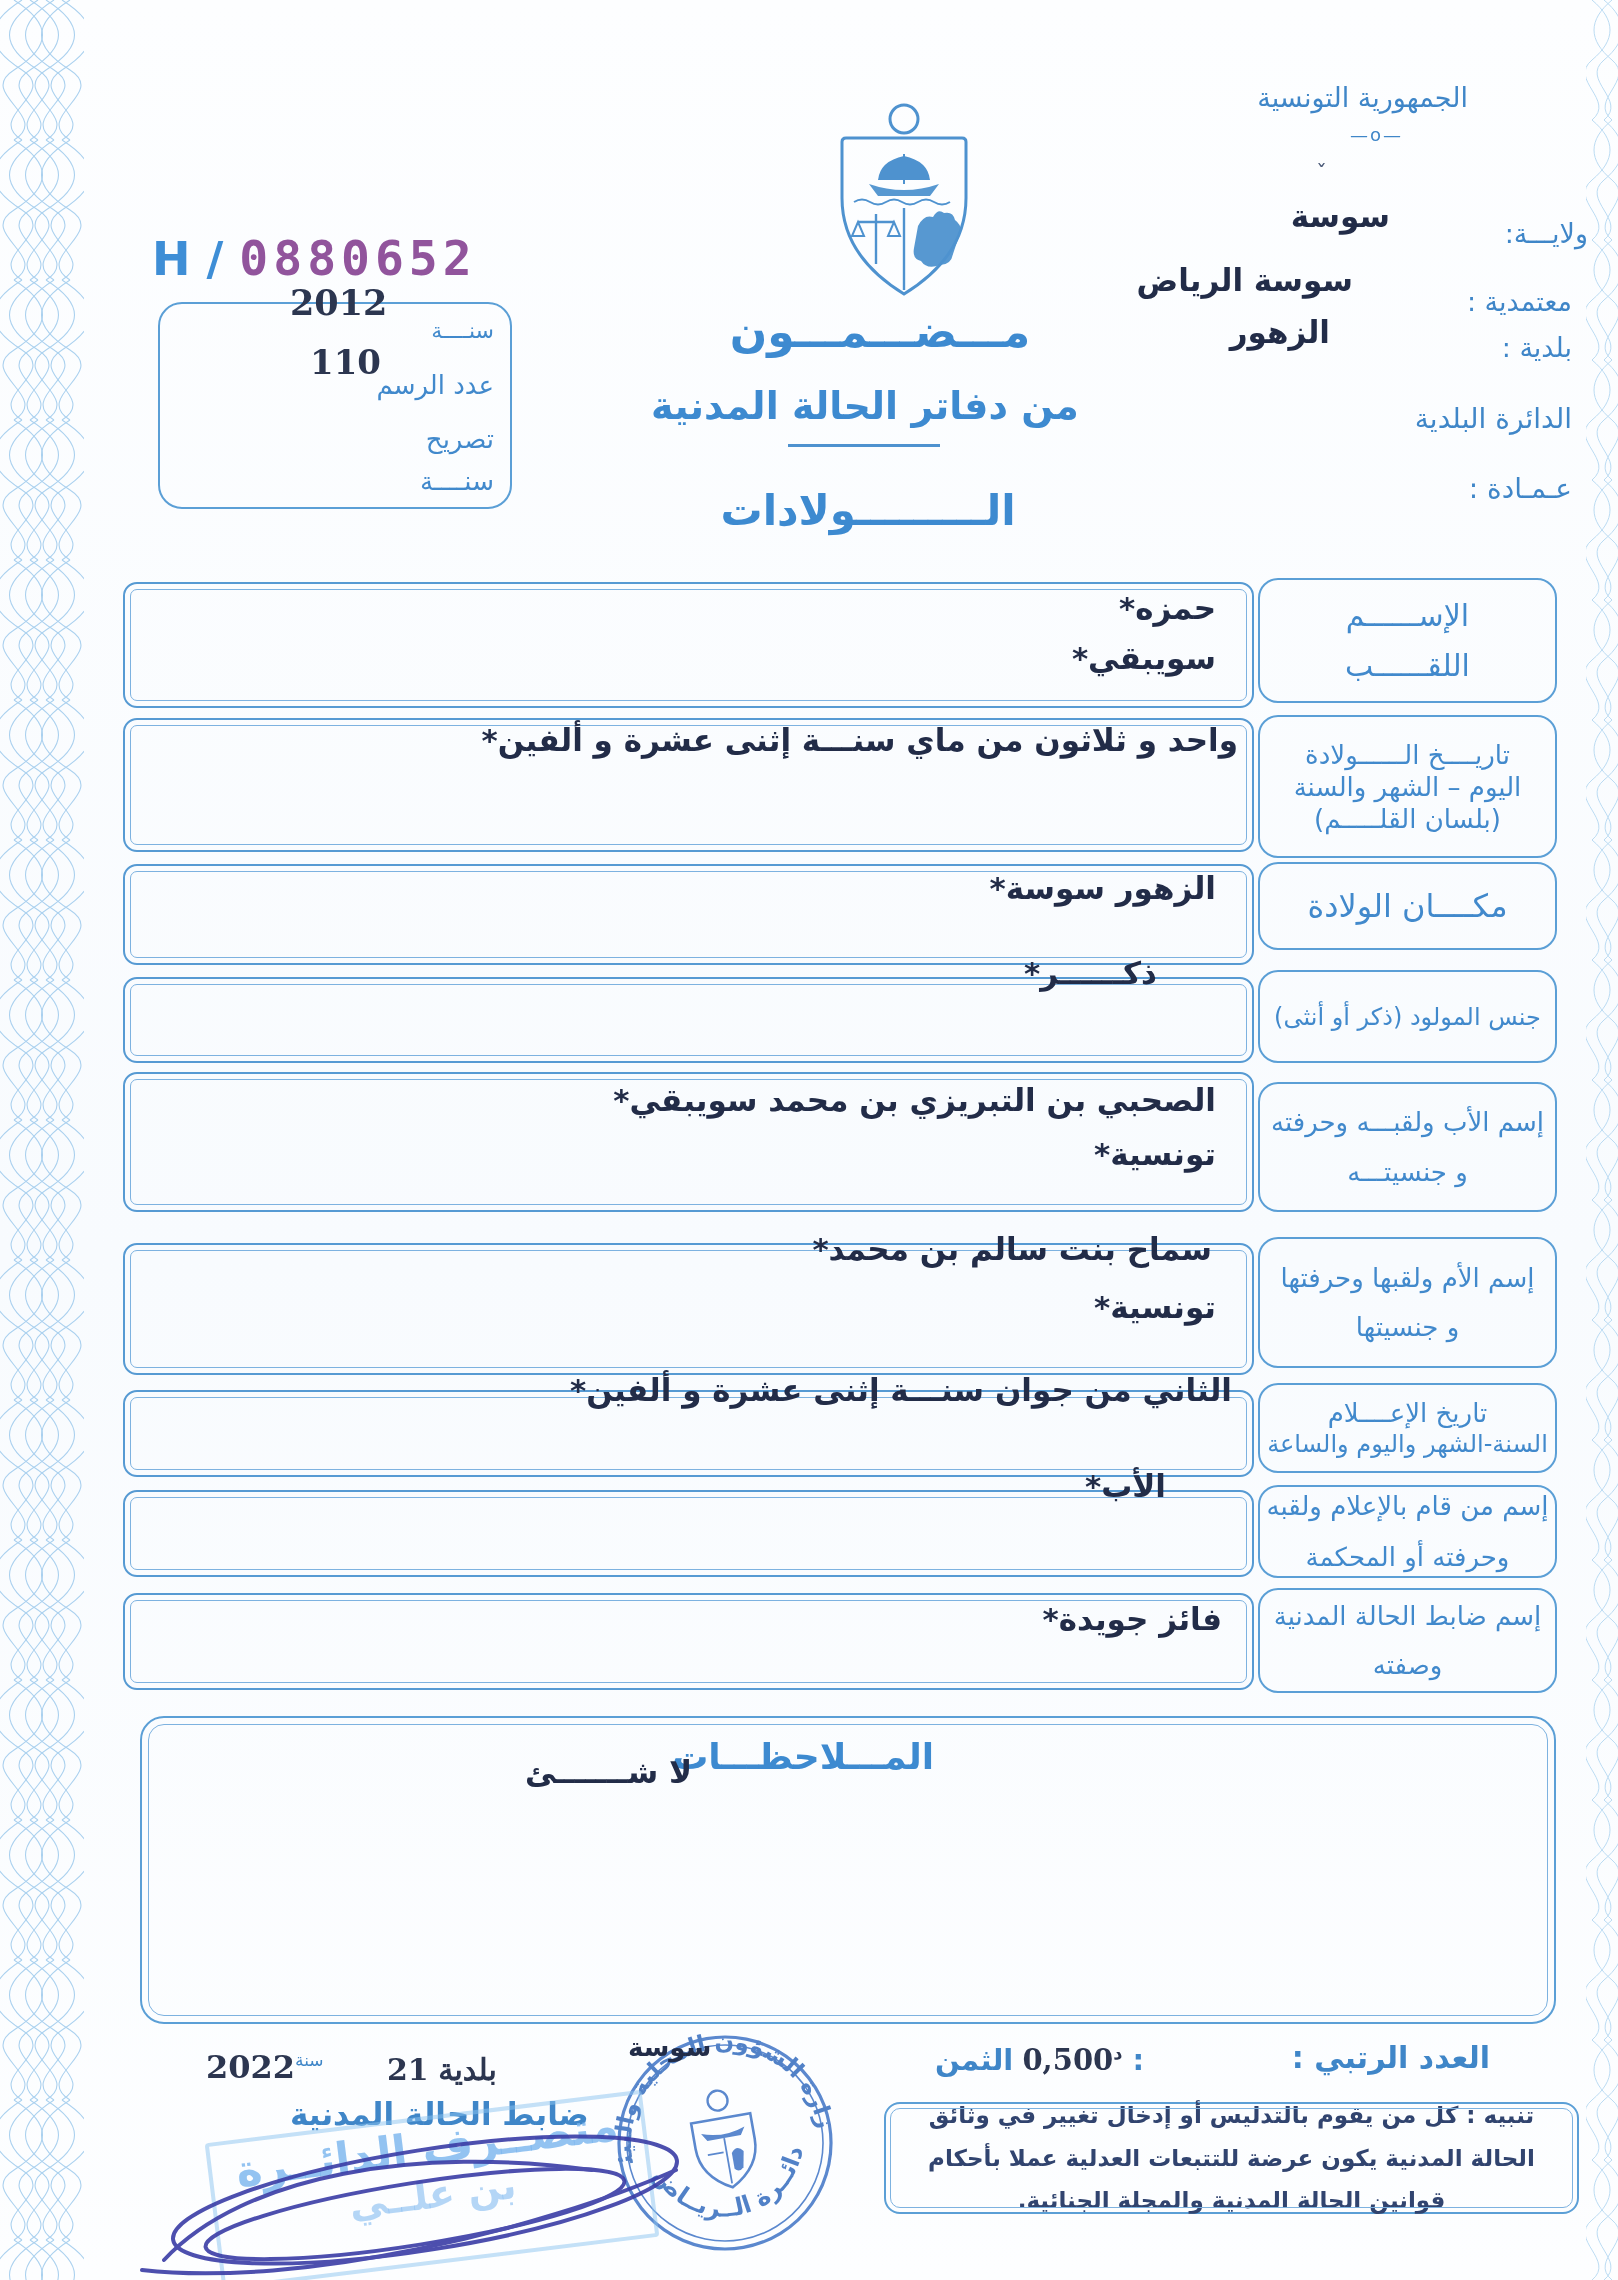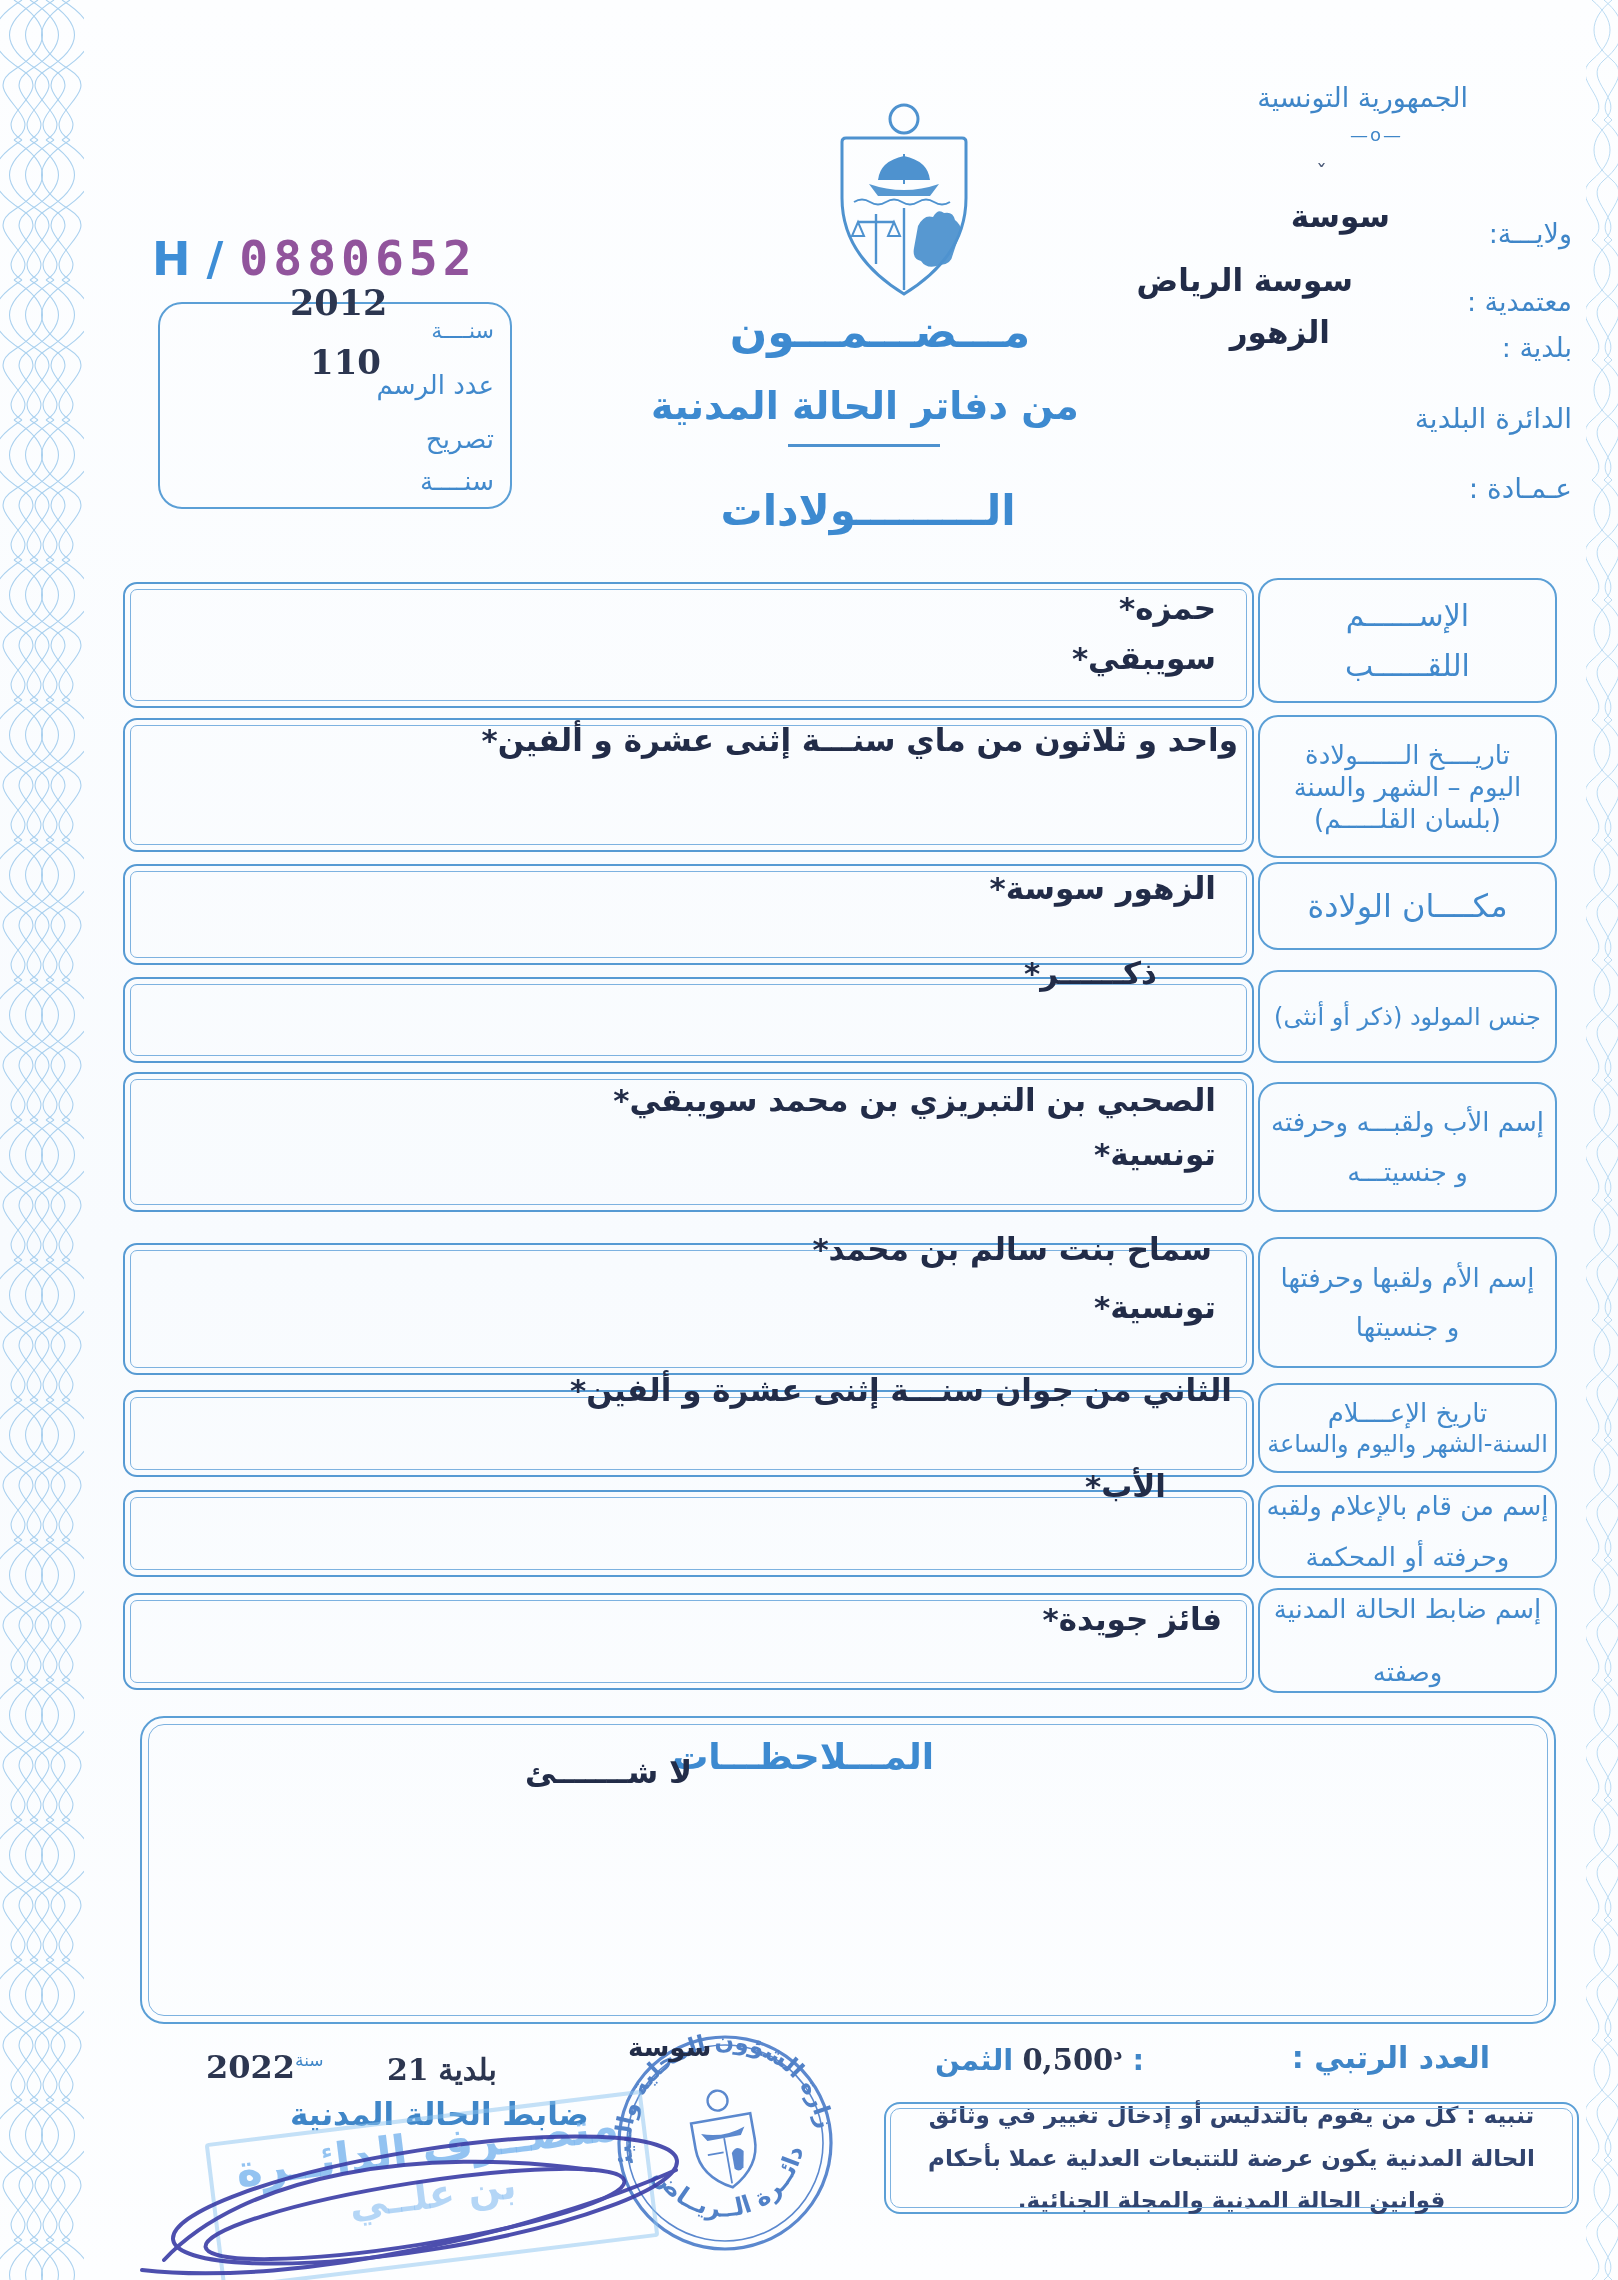--- a/index.html
+++ b/index.html
@@ -95,21 +95,21 @@
 
   <div class="abs" style="left:158px;top:302px;width:350px;height:203px;border:2.5px solid #5b9fd6;border-radius:24px">
     <div class="regline" style="right:16px;top:14px;font-size:22px">سنــــة</div>
     <div class="abs serif" style="left:130px;top:-22px;font-size:35px;font-weight:bold;color:#2c3650">2012</div>
     <div class="regline" style="right:16px;top:66px;font-size:26px">عدد الرسم</div>
     <div class="abs serif" style="left:150px;top:38px;font-size:34px;font-weight:bold;color:#2c3650">110</div>
     <div class="regline" style="right:16px;top:120px;font-size:26px">تصريح</div>
     <div class="regline" style="right:16px;top:162px;font-size:26px">سنــــة</div>
   </div>
 
-  <div class="abs rtl nowrap blue" style="right:46px;top:218px;font-size:27px">ولايـــة:</div>
+  <div class="abs rtl nowrap blue" style="right:30px;top:218px;font-size:27px">ولايـــة:</div>
   <div class="abs rtl nowrap val" style="right:228px;top:198px;font-size:31px">سوسة</div>
   <div class="abs rtl nowrap blue" style="right:46px;top:286px;font-size:27px">معتمدية :</div>
   <div class="abs rtl nowrap val" style="right:265px;top:262px;font-size:31px">سوسة الرياض</div>
   <div class="abs rtl nowrap blue" style="right:46px;top:332px;font-size:27px">بلدية :</div>
   <div class="abs rtl nowrap val" style="right:288px;top:314px;font-size:31px">الزهور</div>
   <div class="abs rtl nowrap blue" style="right:46px;top:402px;font-size:28px">الدائرة البلدية</div>
   <div class="abs rtl nowrap blue" style="right:46px;top:472px;font-size:28px">عـمـادة :</div>
 
   <div class="abs rtl nowrap" style="left:0;top:306px;width:1760px;text-align:center;font-size:44px;font-weight:bold;color:#3d8ad0">مـــضـــمـــون</div>
   <div class="abs rtl nowrap" style="left:0;top:384px;width:1730px;text-align:center;font-size:38px;font-weight:bold;color:#3d8ad0">من دفاتر الحالة المدنية</div>
@@ -178,21 +178,21 @@
     <div class="vline" style="top:-24px;right:86px">الأب*</div>
   </div>
   <div class="lbox" style="top:1485px;height:93px;justify-content:space-between;gap:2px">
     <div class="lbl">إسم من قام بالإعلام ولقبه</div>
     <div class="lbl">وحرفته أو المحكمة</div>
   </div>
 
   <div class="vbox" style="top:1593px;height:97px">
     <div class="vline" style="top:6px;right:30px">فائز جويدة*</div>
   </div>
-  <div class="lbox" style="top:1588px;height:105px;justify-content:space-between;gap:19px">
+  <div class="lbox" style="top:1588px;height:105px;justify-content:center;gap:19px">
     <div class="lbl">إسم ضابط الحالة المدنية</div>
     <div class="lbl">وصفته</div>
   </div>
 
   <div class="abs" style="left:140px;top:1716px;width:1412px;height:304px;border:2.5px solid #5b9fd6;border-radius:24px;outline:1.2px solid #7db2e0;outline-offset:-9px">
     <div class="abs rtl nowrap" style="right:620px;top:18px;font-size:36px;font-weight:bold;color:#3d8ad0">المـــلاحظـــات</div>
     <div class="abs rtl nowrap val" style="right:862px;top:36px;font-size:31px">لا شـــــــئ</div>
   </div>
 
   <div class="abs rtl nowrap blue" style="right:128px;top:2040px;font-size:30px;font-weight:bold">العدد الرتبي :</div>

